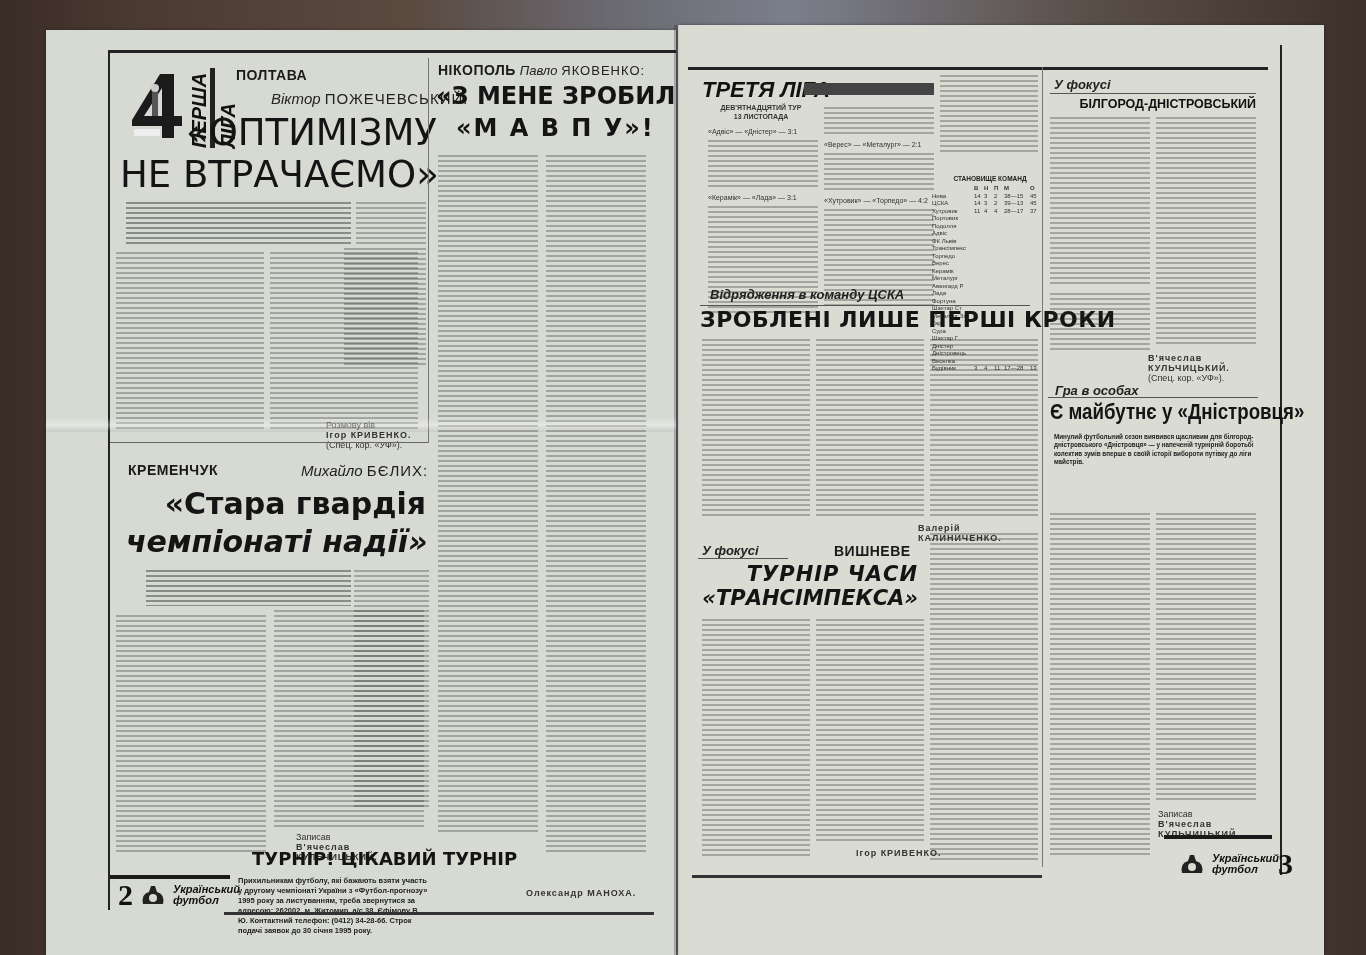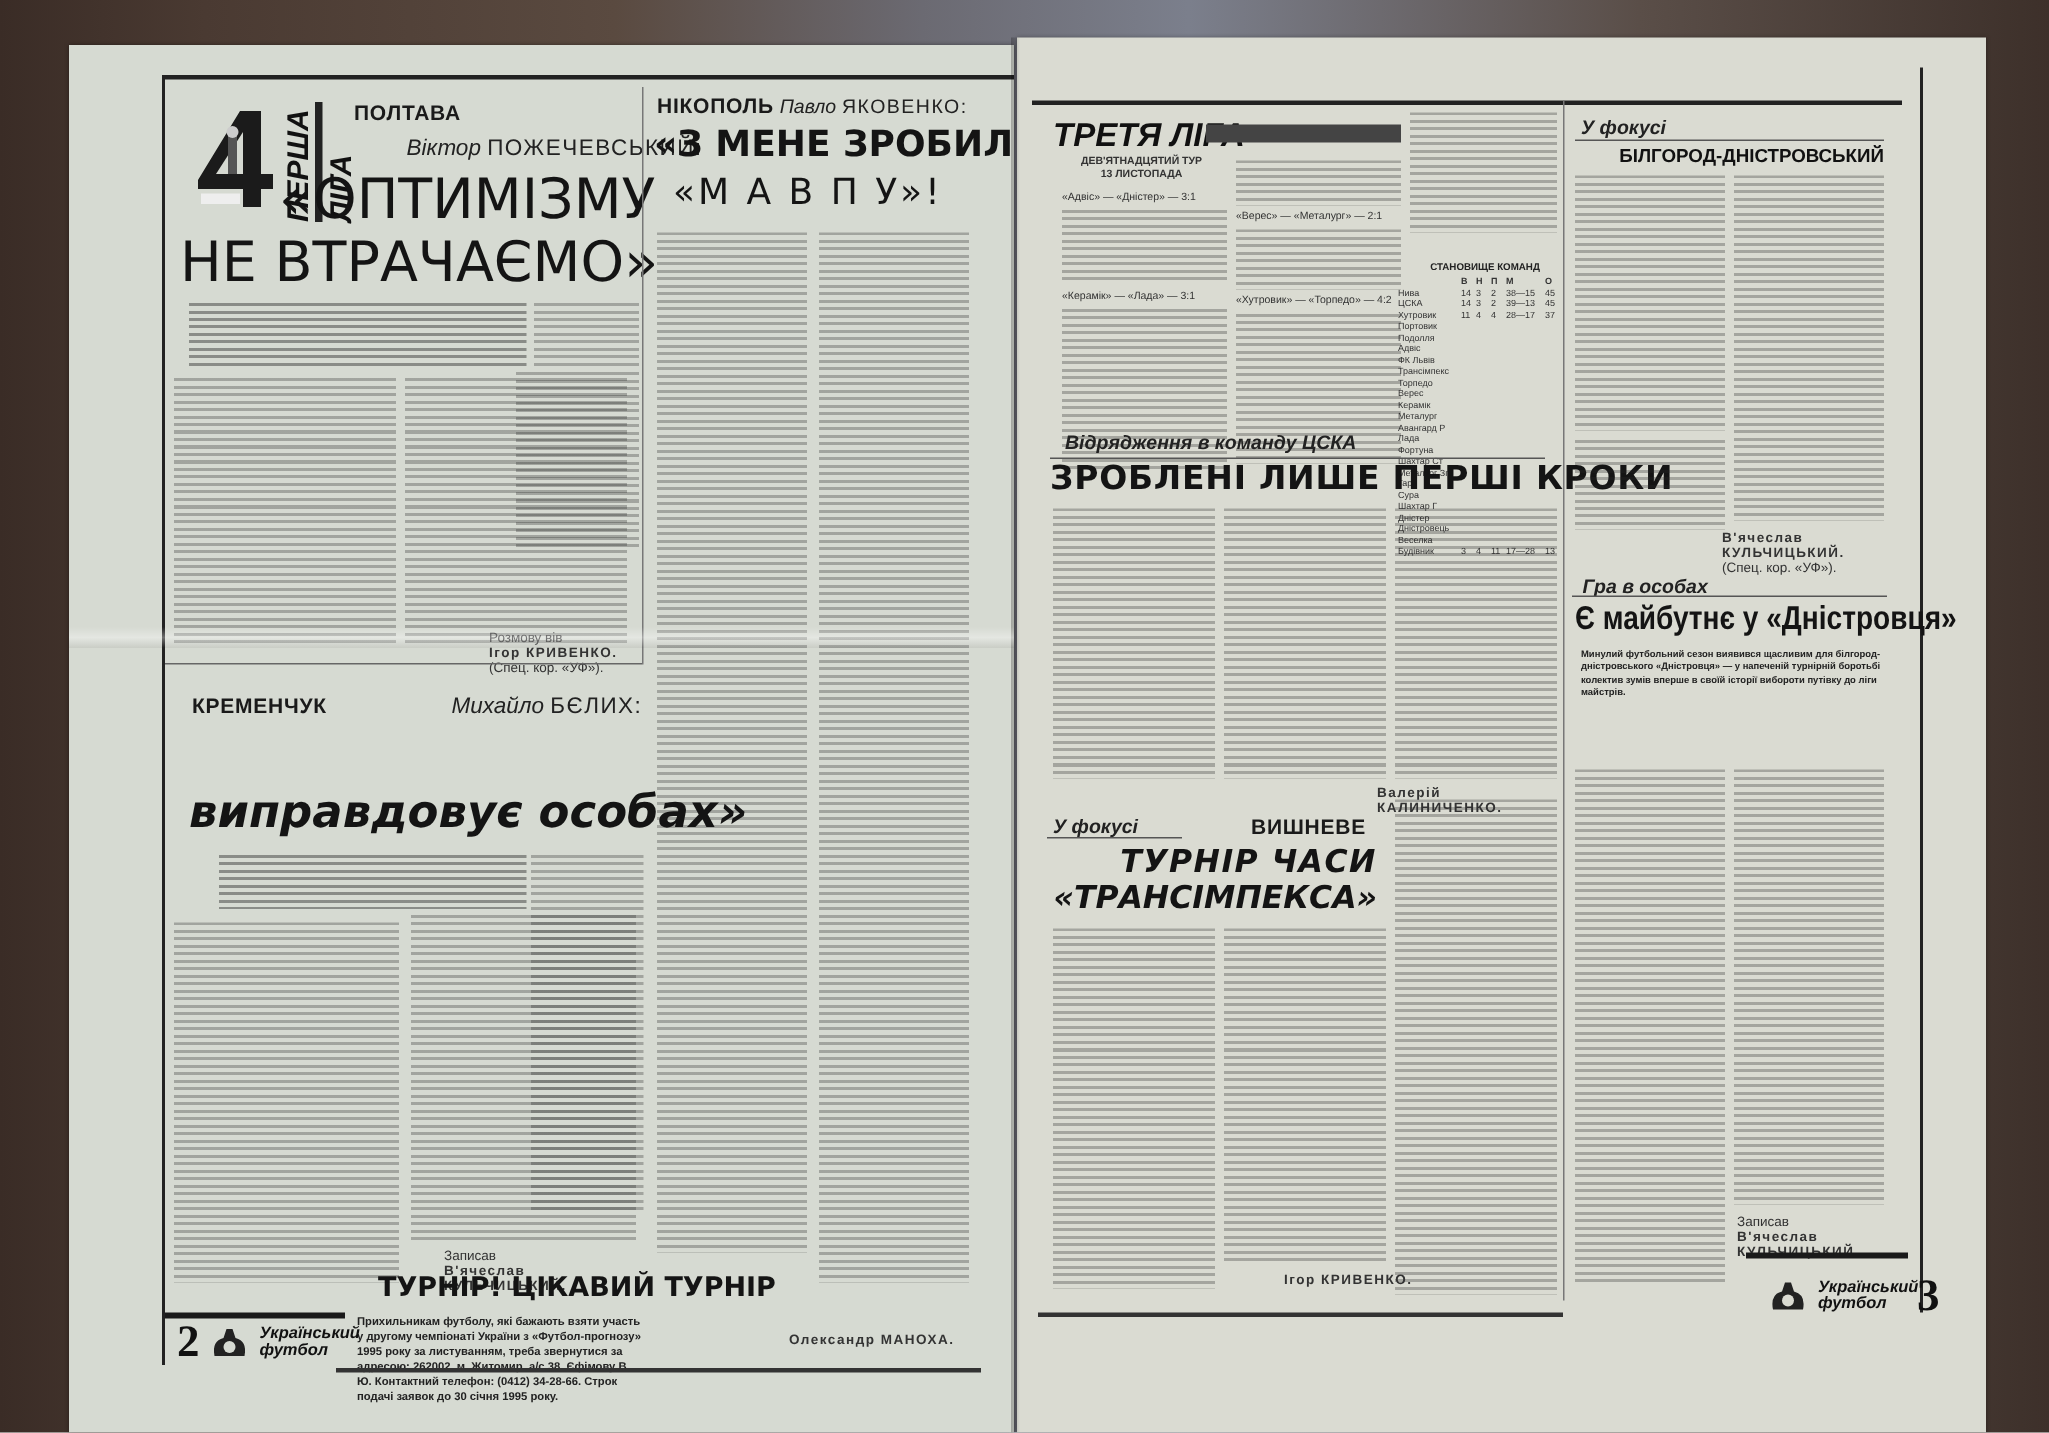--- a/index.html
+++ b/index.html
@@ -79,34 +79,35 @@
     <div>(Спец. кор. «УФ»).</div>
   </div>
 
   <div class="abs" style="left:382px; top:28px; width:1px; height:385px; background:#777;"></div>
   <div class="abs" style="left:392px; top:32px; font-size:14px; white-space:nowrap;">
     <span class="city">НІКОПОЛЬ</span>
     <span class="author" style="font-size:13px;">Павло</span>
     <span class="author" style="font-style:normal; letter-spacing:1px; font-size:13px;">ЯКОВЕНКО:</span>
   </div>
   <div class="abs headline" style="left:390px; top:54px; font-size:24px; font-weight:bold; width:205px; text-align:right; white-space:nowrap;">«З МЕНЕ ЗРОБИЛИ</div>
-  <div class="abs headline" style="left:390px; top:86px; font-size:24px; font-weight:normal; width:205px; text-align:center; white-space:nowrap; letter-spacing:2px;">«М А В П У»!</div>
+  <div class="abs headline" style="left:410px; top:86px; font-size:24px; font-weight:bold; width:205px; text-align:left; white-space:nowrap; letter-spacing:2px;">«М А В П У»!</div>
   <div class="text-col" style="left:392px; top:125px; width:100px; height:680px;"></div>
   <div class="text-col" style="left:500px; top:125px; width:100px; height:700px;"></div>
   <div class="abs sig" style="left:480px; top:858px; width:120px;">
     <b>Олександр МАНОХА.</b>
   </div>
 
   <div class="rule" style="left:64px; top:412px; width:318px; height:1px; background:#666;"></div>
   <div class="abs city" style="left:82px; top:432px;">КРЕМЕНЧУК</div>
   <div class="abs author" style="left:255px; top:432px;">
     <span>Михайло</span>
     <b>БЄЛИХ:</b>
   </div>
-  <div class="abs headline" style="left:80px; top:496px; font-size:30px; font-weight:bold; font-style:italic; width:300px; text-align:right; white-space:nowrap;">виправдовує особах»</div>
+  <div class="abs headline" style="left:100px; top:458px; font-size:30px; font-weight:bold; width:280px; text-align:right; white-space:nowrap;">«Стара гвардія</div>
+  <div class="abs headline" style="left:80px; top:496px; font-size:30px; font-weight:bold; font-style:italic; width:300px; text-align:right; white-space:nowrap;">чемпіонаті надії»</div>
   <div class="text-col bold" style="left:100px; top:540px; width:205px; height:36px;"></div>
   <div class="text-col" style="left:70px; top:585px; width:150px; height:240px;"></div>
   <div class="text-col" style="left:228px; top:580px; width:150px; height:220px;"></div>
   <div class="text-col" style="left:308px; top:540px; width:75px; height:240px;"></div>
   <div class="abs sig" style="left:250px; top:802px; width:130px;">
     <div>Записав</div>
     <div><b>В'ячеслав КУЛЬЧИЦЬКИЙ.</b></div>
   </div>
 
   <div class="abs headline" style="left:206px; top:820px; font-size:18px; font-weight:bold; white-space:nowrap;">ТУРНІР! ЦІКАВИЙ ТУРНІР</div>

